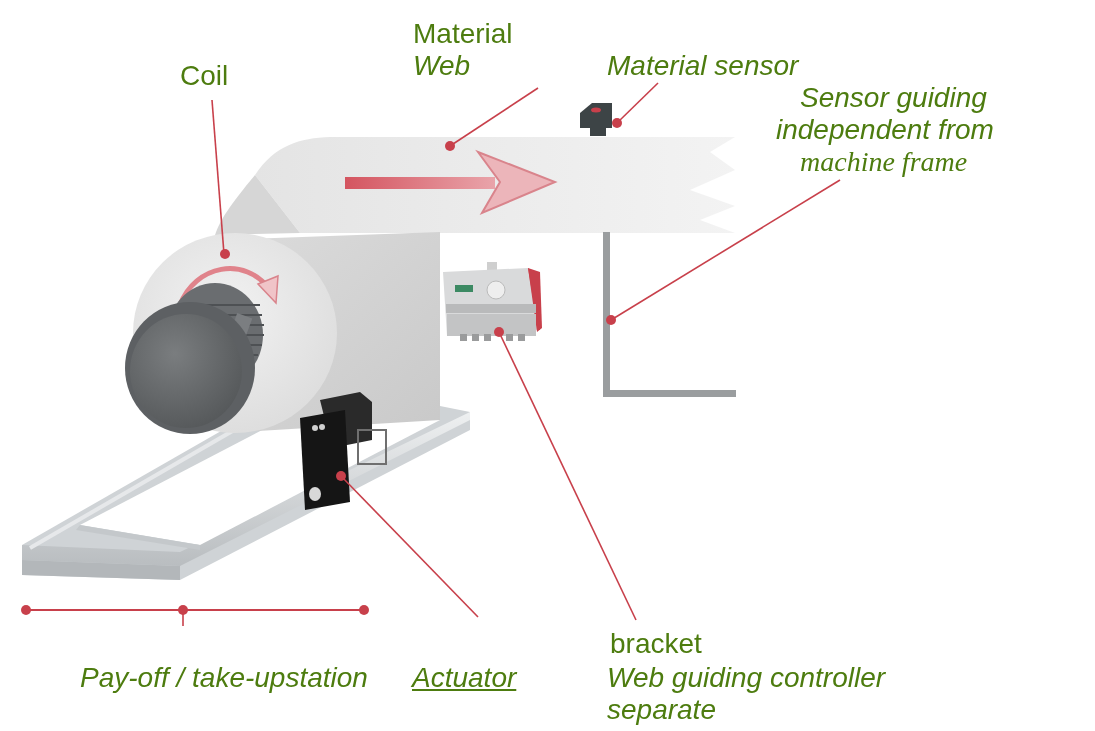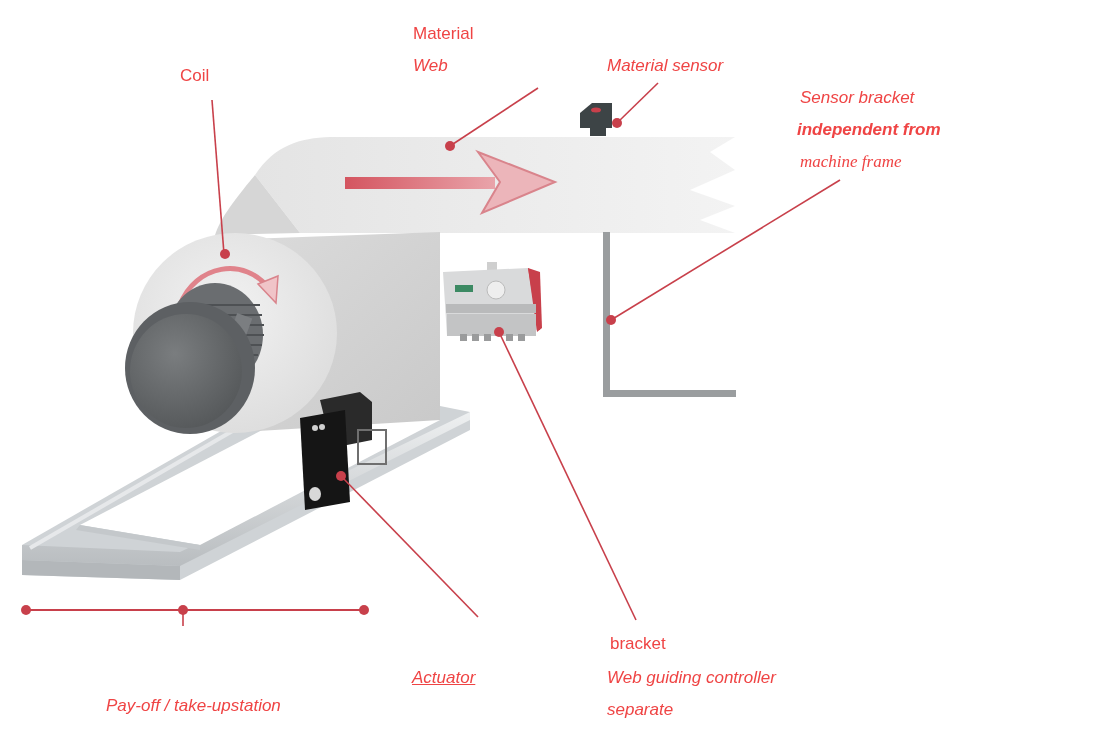--- a/index.html
+++ b/index.html
@@ -1,19 +1,19 @@
 <!DOCTYPE html>
 <html><head>
 <meta charset="utf-8">
 <style>
   html, body { margin:0; padding:0; background:#ffffff; }
   body { width:1095px; height:731px; position:relative; overflow:hidden;
          font-family:"Liberation Sans", sans-serif; color:#2a2a2a; }
   svg.scene { position:absolute; left:0; top:0; }
-  .lbl { position:absolute; font-size:17px; line-height:31px; color:#ef4444; white-space:nowrap; }
+  .lbl { position:absolute; font-size:28px; line-height:31px; color:#4d7c0f; white-space:nowrap; }
   .it { font-style:italic;text-align:right; }
 </style>
 </head>
 <body>
 
 <svg class="scene" width="1095" height="731" viewBox="0 0 1095 731">
   <defs>
     <linearGradient id="webGrad" x1="0" y1="0" x2="1" y2="0">
       <stop offset="0" stop-color="#e4e4e4"></stop>
       <stop offset="1" stop-color="#f3f3f3"></stop>
@@ -143,23 +143,23 @@
   </g>
 </svg>
 
 <div class="lbl" style="left:180px; top:60px;">Coil</div>
 
 <div class="lbl" style="left:413px; top:18px;">Material</div>
 <div class="lbl it" style="left:413px; top:50px;">Web</div>
 
 <div class="lbl it" style="left:607px; top:50px;">Material sensor</div>
 
-<div class="lbl it" style="left:800px; top:82px;">Sensor bracket</div>
-<div class="lbl it" style="left:797px; top:114px;font-weight:bold;">independent from</div>
+<div class="lbl it" style="left:800px; top:82px;">Sensor guiding</div>
+<div class="lbl it" style="left:776px; top:114px;">independent from</div>
 <div class="lbl it" style="left:800px; top:146px;font-family:Liberation Serif, serif;">machine frame</div>
 
-<div class="lbl it" style="left:106px; top:662px;margin-top:28px;">Pay-off / take-upstation</div>
+<div class="lbl it" style="left:80px; top:662px;">Pay-off / take-upstation</div>
 
 <div class="lbl it" style="left:412px; top:662px;text-decoration:underline;">Actuator</div>
 
 <div class="lbl" style="left:610px; top:628px;">bracket</div>
 <div class="lbl it" style="left:607px; top:662px;">Web guiding controller</div>
 <div class="lbl it" style="left:607px; top:694px;">separate</div>
 
 </body></html>

